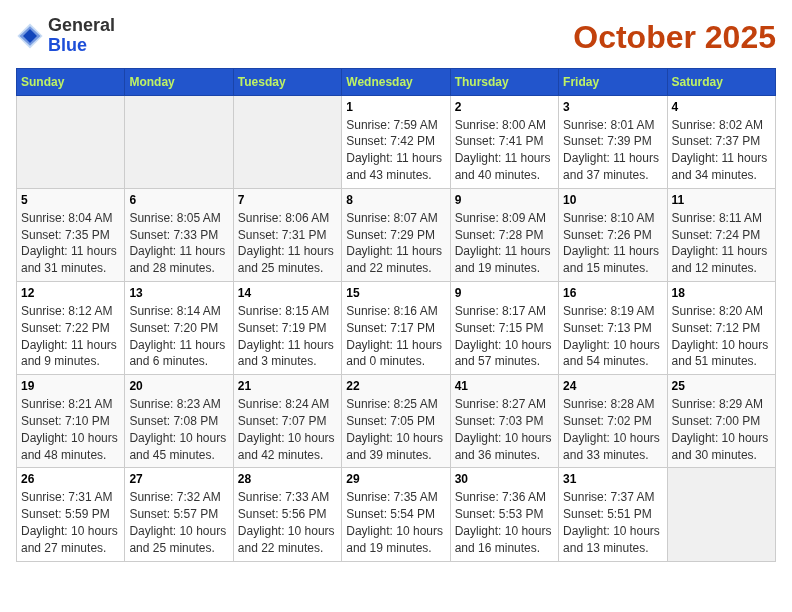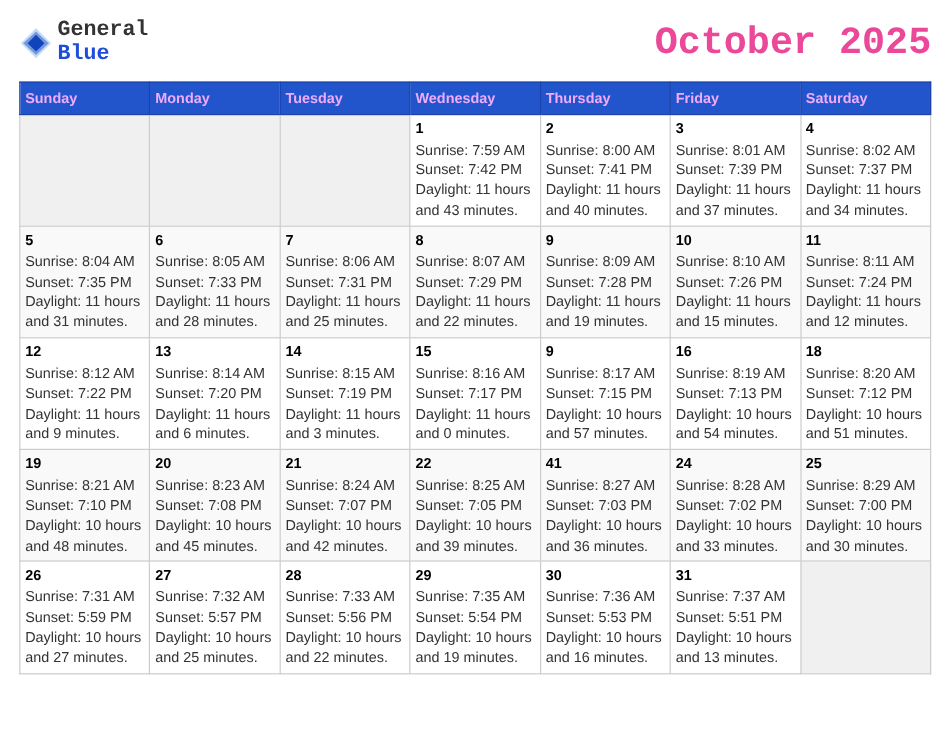--- a/index.html
+++ b/index.html
@@ -6,23 +6,22 @@
     body {
       font-family: Arial, sans-serif;
       background: #fff;
       width: 792px;
       min-height: 612px;
       padding: 16px;
     }
     .header {
       display: flex;
       justify-content: space-between;
-      align-items: center;
+      align-items: flex-end;
       margin-bottom: 12px;
-      font-family: Liberation Mono, monospace;
     }
     .logo {
       display: flex;
       align-items: center;
       gap: 4px;
     }
     .logo-text {
       font-size: 18px;
       font-weight: bold;
       line-height: 1.1;
@@ -32,35 +31,35 @@
     .logo-icon {
       width: 28px;
       height: 28px;
     }
     .title-block {
       text-align: right;
     }
     .month-title {
       font-size: 32px;
       font-weight: bold;
-      color: #ec4899;
+      color: #c2410c;
       line-height: 1.1;
     }
     .location {
       font-size: 14px;
       color: #555;
     }
     table {
       width: 100%;
       border-collapse: collapse;
       font-size: 11px;
     }
     thead tr th {
       background-color: #2255cc;
-      color: #f0abfc;
+      color: #bef264;
       padding: 6px 4px;
       text-align: left;
       font-weight: bold;
       font-size: 12px;
       border: 1px solid #1a44aa;
     }
     tbody tr td {
       border: 1px solid #ccc;
       vertical-align: top;
       padding: 4px;

